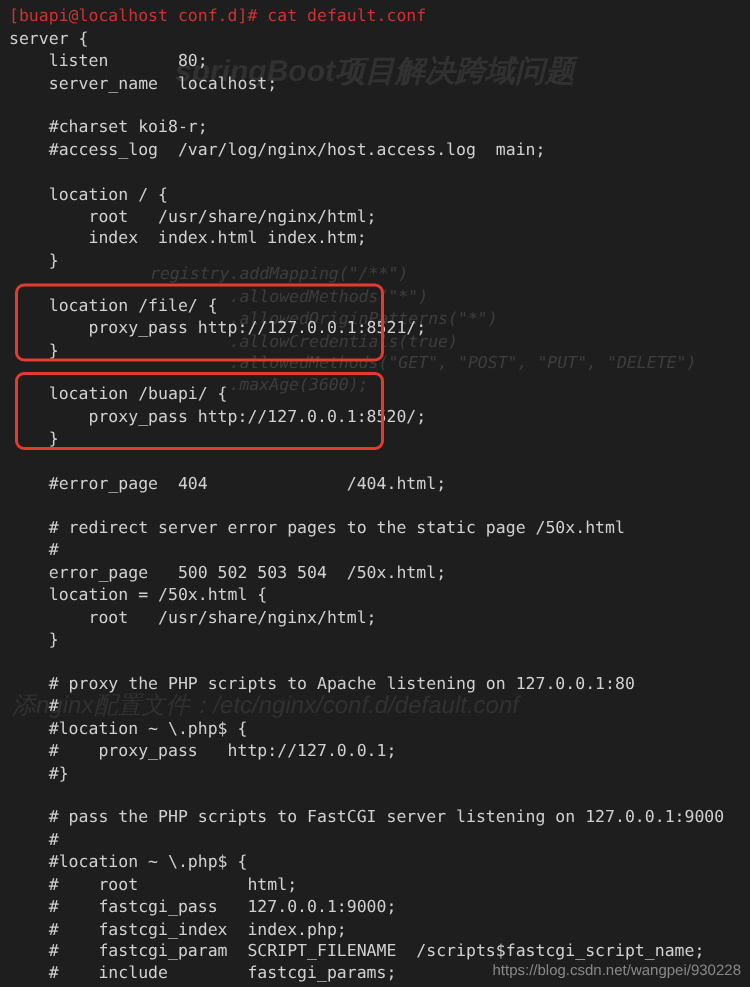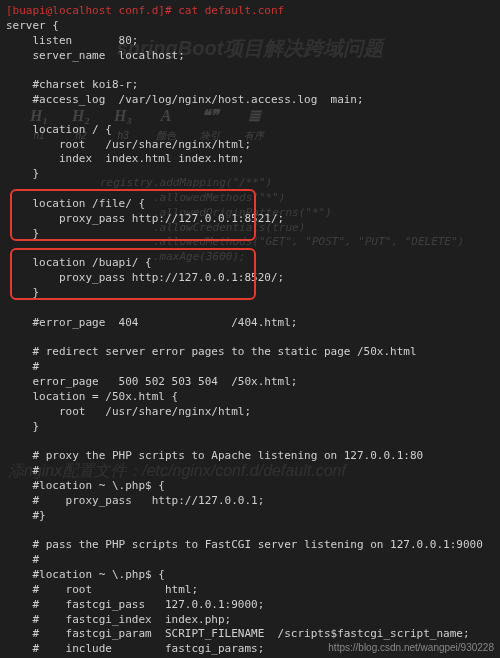--- a/index.html
+++ b/index.html
@@ -70,46 +70,20 @@
     color: #888;
     font-family: Arial, sans-serif;
     z-index: 4;
   }
 </style>
 </head>
 <body>
 
 <div class="ghost-layer">
   <div class="ghost-title">springBoot项目解决跨域问题</div>
-  <div class="ghost-toolbar" id="ghost-toolbar">
-      <div class="tb">
-        <div class="big">H₁</div>
-        <div style="font-size: 10px;">h1</div>
-      </div>
-      <div class="tb">
-        <div class="big">H₂</div>
-        <div style="font-size: 10px;">h2</div>
-      </div>
-      <div class="tb">
-        <div class="big">H₃</div>
-        <div style="font-size: 10px;">h3</div>
-      </div>
-      <div class="tb">
-        <div class="big">A</div>
-        <div style="font-size: 10px;">颜色</div>
-      </div>
-      <div class="tb">
-        <div class="big">❝❞</div>
-        <div style="font-size: 10px;">块引</div>
-      </div>
-      <div class="tb">
-        <div class="big">≣</div>
-        <div style="font-size: 10px;">有序</div>
-      </div>
-    </div>
   <pre id="ghost-snippet" style="position:absolute; top:165px; left:100px; font-family:monospace; font-size:11px; color:#777;">registry.addMapping("/**")
         .allowedMethods("*")
         .allowedOriginPatterns("*")
         .allowCredentials(true)
         .allowedMethods("GET", "POST", "PUT", "DELETE")
         .maxAge(3600);</pre>
   <div class="ghost-cn" style="top:460px; left:8px;">添nginx配置文件：/etc/nginx/conf.d/default.conf</div>
 </div>
 
 <pre class="code"><span class="prompt">[buapi@localhost conf.d]# cat default.conf</span>

